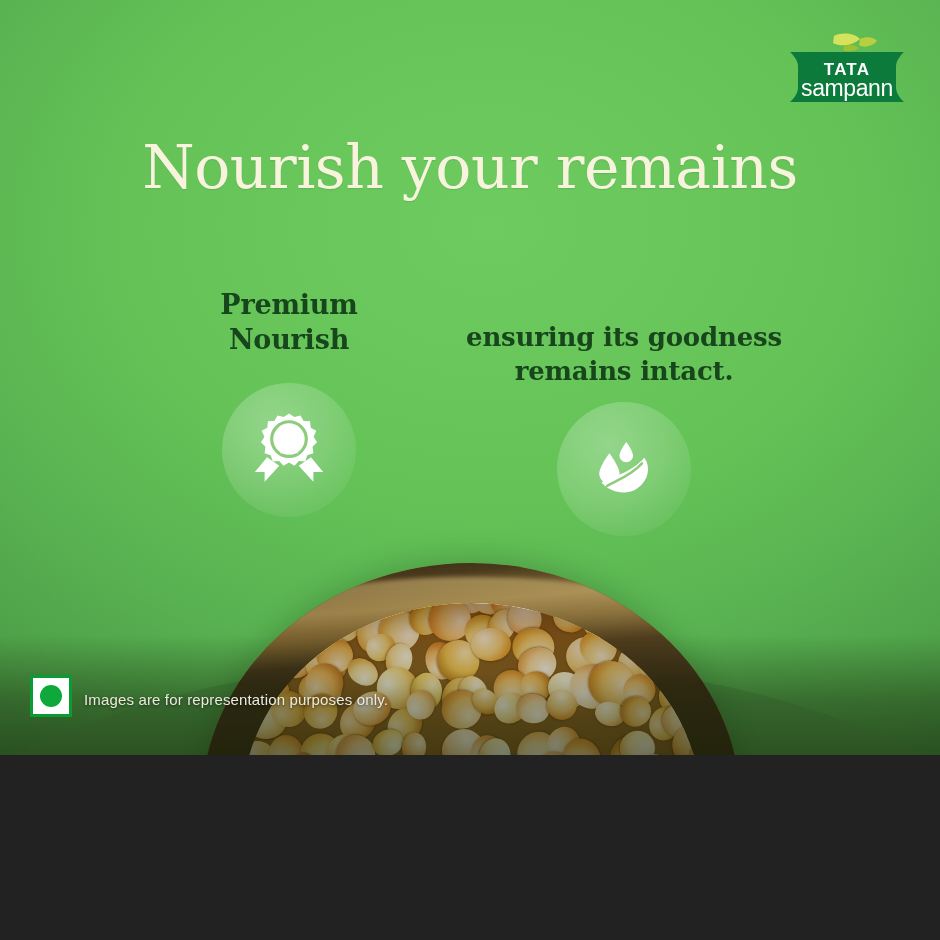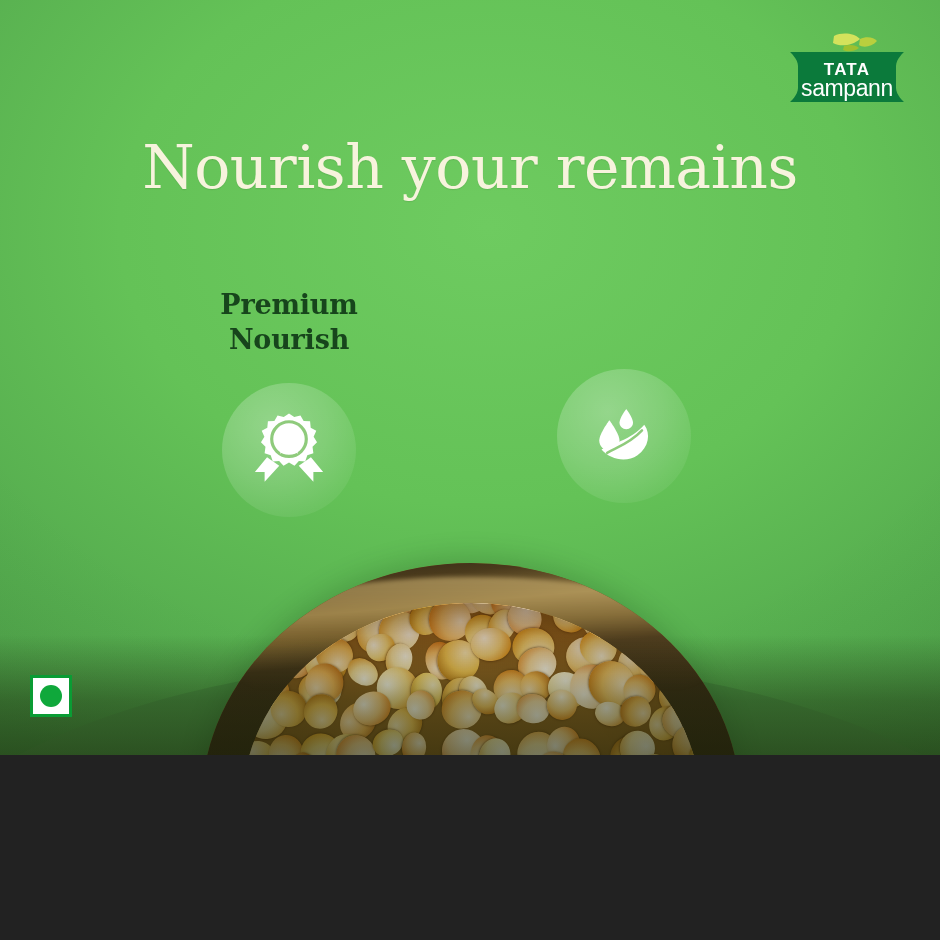--- a/index.html
+++ b/index.html
@@ -240,21 +240,22 @@
 
             <path d="M32 13.2 L35.6 20.4 L43.6 21.5 L37.8 27.1 L39.2 35.0 L32 31.2 L24.8 35.0 L26.2 27.1 L20.4 21.5 L28.4 20.4 Z" fill="#ffffff"></path>
           </svg>
         </div>
       </div>
     </div>
 
     <div class="feature f2">
       <p class="feature-title">
         <br>
-        <br>
+        <span>ensuring its goodness</span><br>
+        <span>remains intact.</span>
       </p>
       <div class="badge-wrap">
         <div class="badge-circle leaf">
           <svg viewBox="0 0 64 64" xmlns="http://www.w3.org/2000/svg">
 
             <path d="M34 8 C34 8 40 16 40 20 C40 23.4 37.3 26 34 26 C30.7 26 28 23.4 28 20 C28 16 34 8 34 8 Z" fill="#ffffff"></path>
 
             <path d="M19 18 C19 18 28 30 28 36 C28 41 23.9 45 19 45 C14.1 45 10 41 10 36 C10 30 19 18 19 18 Z" fill="#ffffff"></path>
 
             <path d="M12 44 C22 38, 38 36, 50 22 C56 30, 54 42, 44 49 C34 56, 20 53, 12 44 Z" fill="#ffffff"></path>
@@ -489,14 +490,15 @@
         </div>
       <div class="bowl-shade"></div>
     </div>
   </div>
 
   <div class="bottom-scrim"></div>
 
   <div class="veg-mark">
     <div class="veg-dot"></div>
   </div>
+  <div class="disclaimer">Images are for representation purposes only.</div>
 
 </div>
 
 </body></html>

